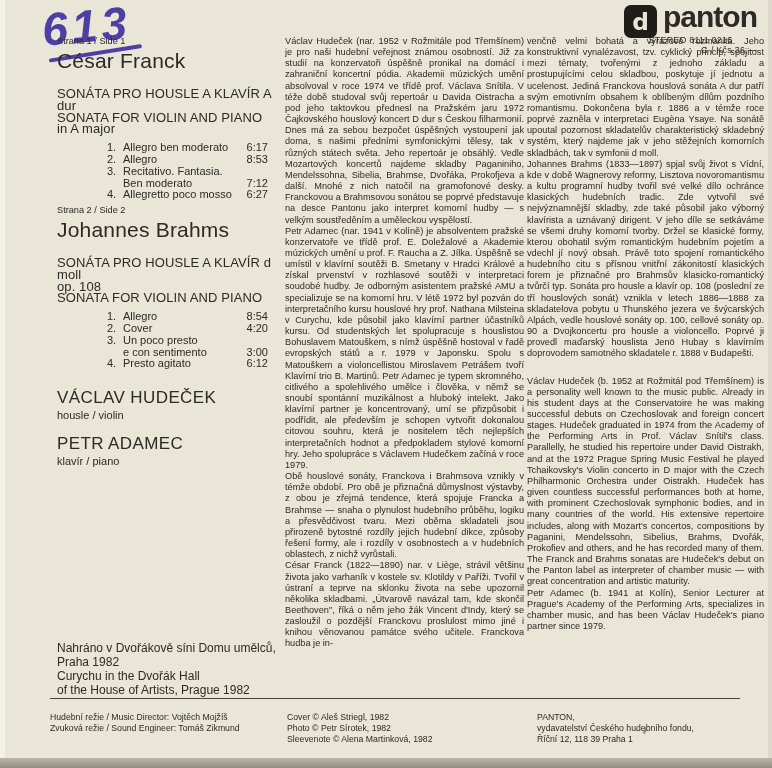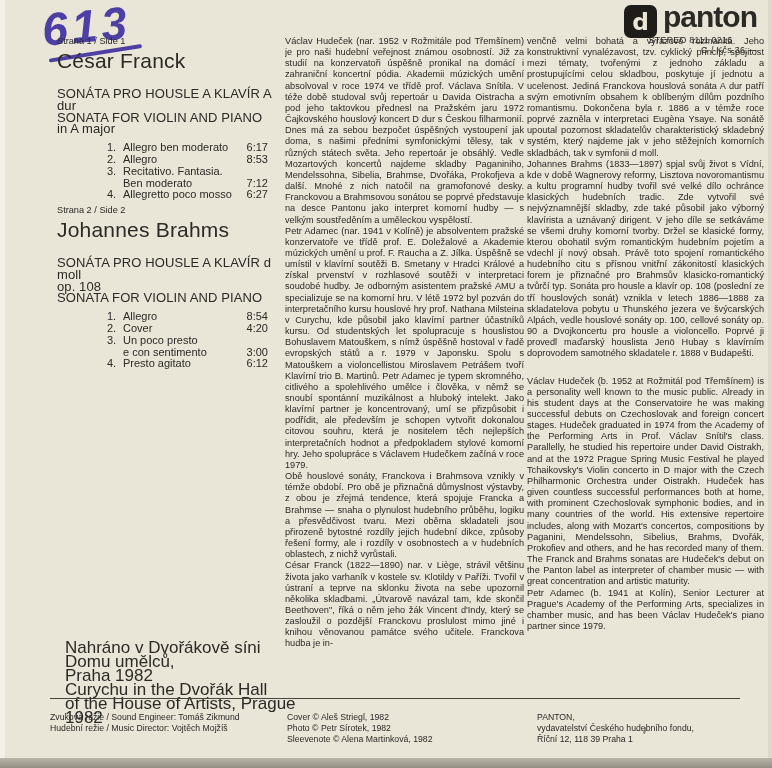--- a/index.html
+++ b/index.html
@@ -31,21 +31,21 @@
   .work-title{margin-top:15px;font-size:13px;line-height:11.8px;letter-spacing:0.1px;}
   .tracks{margin-top:7px;padding-left:50px;padding-right:13px;}
   .trow{display:flex;font-size:11px;line-height:11.8px;}
   .tnum{width:16px;flex:none;}
   .ttitle{flex:1;}
   .ttime{flex:none;text-align:right;}
   .artists{position:absolute;top:388px;left:0;}
   .artist{margin-bottom:13px;}
   .artist-name{font-size:17px;letter-spacing:0.4px;line-height:19px;}
   .artist-role{font-size:11px;margin-top:2px;}
-  .recording{position:absolute;top:641px;left:8px;font-size:17px;line-height:14px;width:240px;}
+  .recording{position:absolute;top:641px;left:0;font-size:12px;line-height:14px;width:240px;}
   
   .col{position:absolute;top:36px;font-size:9.2px;line-height:11.15px;text-align:justify;
        height:660px;overflow:hidden;}
   .col.mid{left:285px;width:239px;}
   .col.right{left:527px;width:237px;}
   .para{margin:0;}
   .para.gap{margin-top:16px;}
   .para .lead{}
   
   .footer-rule{position:absolute;left:50px;top:698px;width:690px;height:1px;background:#45443d;}
@@ -147,20 +147,30 @@
             <span class="ttitle">e con sentimento</span>
             <span class="ttime">3:00</span>
           </div>
           <div class="trow">
             <span class="tnum">4.</span>
             <span class="ttitle">Presto agitato</span>
             <span class="ttime">6:12</span>
           </div>
         </div>
     </div>
+    <div class="artists">
+        <div class="artist">
+          <div class="artist-name">VÁCLAV HUDEČEK</div>
+          <div class="artist-role">housle / violin</div>
+        </div>
+        <div class="artist">
+          <div class="artist-name">PETR ADAMEC</div>
+          <div class="artist-role">klavír / piano</div>
+        </div>
+      </div>
     <div class="recording">
         <div>Nahráno v Dvořákově síni Domu umělců,</div>
         <div>Praha 1982</div>
         <div>Curychu in the Dvořák Hall</div>
         <div>of the House of Artists, Prague 1982</div>
       </div>
   </section>
 
   <section class="col mid">
       <div class="para"><span class="lead">Václav Hudeček (nar. 1952 v Rožmitále pod Třemšínem) </span>je pro naši hudební veřejnost známou osobností. Již za studií na konzervatoři úspěšně pronikal na domácí i zahraniční koncertní pódia. Akademii múzických umění absolvoval v roce 1974 ve třídě prof. Václava Snítila. V téže době studoval svůj repertoár u Davida Oistracha a pod jeho taktovkou přednesl na Pražském jaru 1972 Čajkovského houslový koncert D dur s Českou filharmonií. Dnes má za sebou bezpočet úspěšných vystoupení jak doma, s našimi předními symfonickými tělesy, tak v různých státech světa. Jeho repertoár je obsáhlý. Vedle Mozartových koncertů najdeme skladby Paganiniho, Mendelssohna, Sibelia, Brahmse, Dvořáka, Prokofjeva a další. Mnohé z nich natočil na gramofonové desky. Franckovou a Brahmsovou sonátou se poprvé představuje na desce Pantonu jako interpret komorní hudby — s velkým soustředěním a uměleckou vyspělostí.</div>
@@ -170,22 +180,22 @@
     </section>
   <section class="col right">
       <div class="para">venčně velmi bohatá a výrazově rozmanitá. Jeho konstruktivní vynalézavost, tzv. cyklický princip, spojitost mezi tématy, tvořenými z jednoho základu a prostupujícími celou skladbou, poskytuje jí jednotu a ucelenost. Jediná Franckova houslová sonáta A dur patří svým emotivním obsahem k oblíbeným dílům pozdního romantismu. Dokončena byla r. 1886 a v témže roce poprvé zazněla v interpretaci Eugèna Ysaye. Na sonátě upoutal pozornost skladatelův charakteristický skladebný systém, který najdeme jak v jeho stěžejních komorních skladbách, tak v symfonii d moll.</div>
       <div class="para"><span class="lead">Johannes Brahms (1833—1897) </span>spjal svůj život s Vídní, kde v době Wagnerovy reformy, Lisztova novoromantismu a kultu programní hudby tvořil své velké dílo ochránce klasických hudebních tradic. Zde vytvořil své nejvýznamnější skladby, zde také působil jako výborný klavírista a uznávaný dirigent. V jeho díle se setkáváme se všemi druhy komorní tvorby. Držel se klasické formy, kterou obohatil svým romantickým hudebním pojetím a vdechl jí nový obsah. Právě toto spojení romantického hudebního citu s přísnou vnitřní zákonitostí klasických forem je přiznačné pro Brahmsův klasicko-romantický tvůrčí typ. Sonáta pro housle a klavír op. 108 (poslední ze tří houslových sonát) vznikla v letech 1886—1888 za skladatelova pobytu u Thunského jezera ve švýcarských Alpách, vedle houslové sonáty op. 100, cellové sonáty op. 90 a Dvojkoncertu pro housle a violoncello. Poprvé ji provedl maďarský houslista Jenö Hubay s klavírním doprovodem samotného skladatele r. 1888 v Budapešti.</div>
       <div class="para gap"><span class="lead">Václav Hudeček (b. 1952 at Rožmitál pod Třemšínem) </span>is a personality well known to the music public. Already in his student days at the Conservatoire he was making successful debuts on Czechoslovak and foreign concert stages. Hudeček graduated in 1974 from the Academy of the Performing Arts in Prof. Václav Snítil's class. Parallelly, he studied his repertoire under David Oistrakh, and at the 1972 Prague Spring Music Festival he played Tchaikovsky's Violin concerto in D major with the Czech Philharmonic Orchestra under Oistrakh. Hudeček has given countless successful performances both at home, with prominent Czechoslovak symphonic bodies, and in many countries of the world. His extensive repertoire includes, along with Mozart's concertos, compositions by Paganini, Mendelssohn, Sibelius, Brahms, Dvořák, Prokofiev and others, and he has recorded many of them. The Franck and Brahms sonatas are Hudeček's debut on the Panton label as interpreter of chamber music — with great concentration and artistic maturity.</div>
       <div class="para"><span class="lead">Petr Adamec (b. 1941 at Kolín), </span>Senior Lecturer at Prague's Academy of the Performing Arts, specializes in chamber music, and has been Václav Hudeček's piano partner since 1979.</div>
     </section>
 
   <div class="footer-rule"></div>
   <div class="fcol fcol1">
+      <div>Hudební režie / Music Director: Vojtěch Mojžíš</div>
       <div>Zvuková režie / Sound Engineer: Tomáš Zikmund</div>
-      <div>Hudební režie / Music Director: Vojtěch Mojžíš</div>
     </div>
   <div class="fcol fcol2">
       <div>Cover © Aleš Striegl, 1982</div>
       <div>Photo © Petr Sírotek, 1982</div>
       <div>Sleevenote © Alena Martinková, 1982</div>
     </div>
   <div class="fcol fcol3">
       <div>PANTON,</div>
       <div>vydavatelství Českého hudebního fondu,</div>
       <div>Říční 12, 118 39 Praha 1</div>

